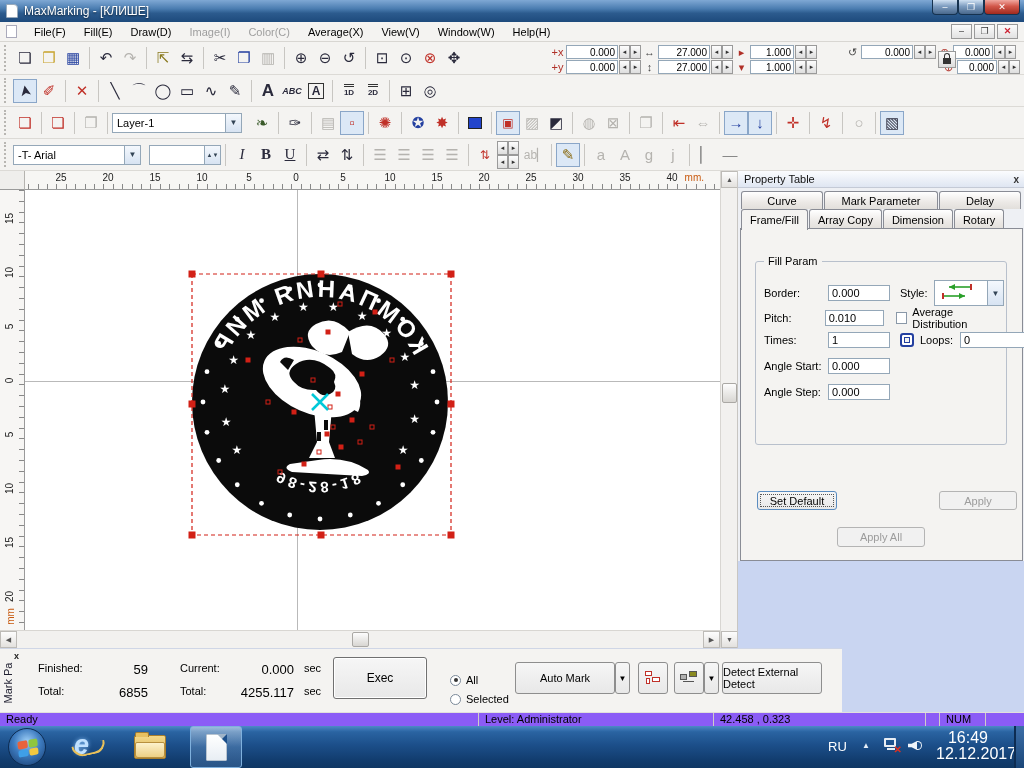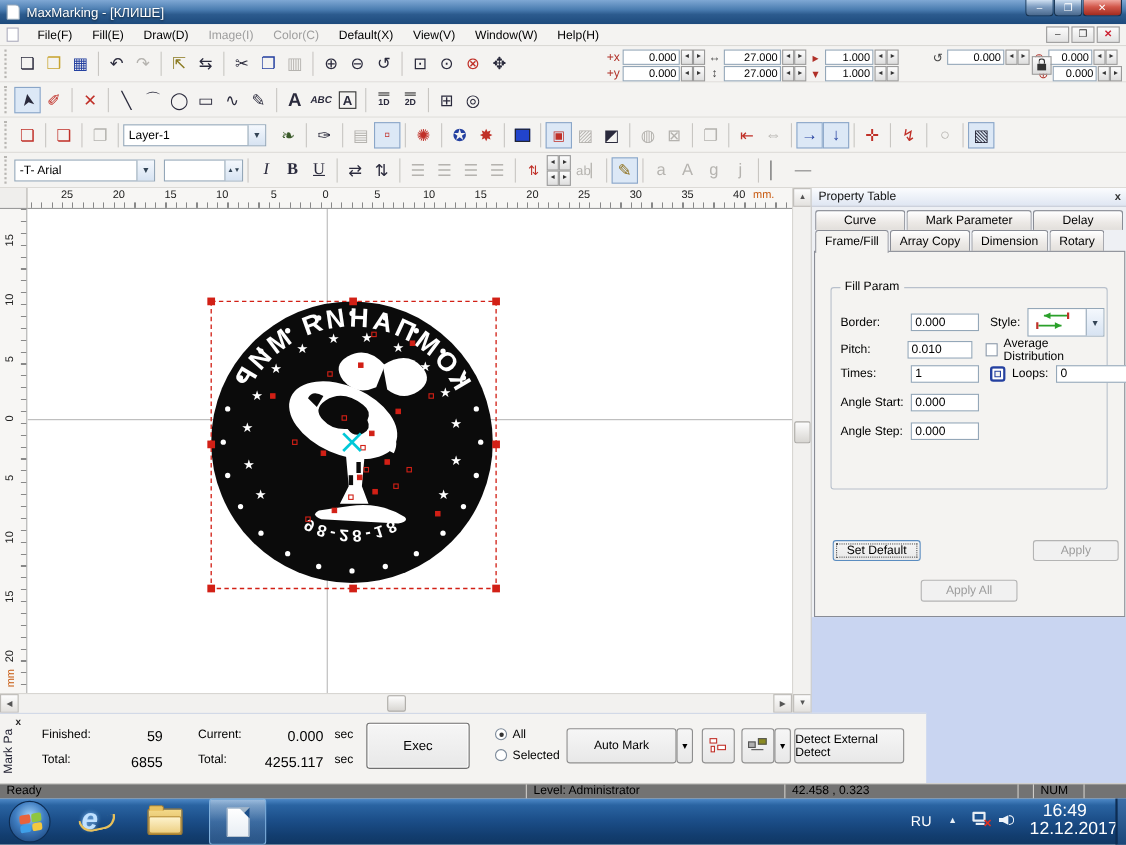--- a/index.html
+++ b/index.html
@@ -107,32 +107,32 @@
   .btn.focus { outline:1px dotted #555; outline-offset:-4px; border-color:#5a8cc0; }
   #rp-blue { position:absolute; left:0; top:390px; width:287px; height:151px; background:#c9d5f1; }
 
   
   #markpanel { position:absolute; left:0; top:648px; width:842px; height:64px; background:#f4f3f1; border-top:1px solid #cfd6e6; }
   #mp-close { position:absolute; left:14px; top:2px; font-size:9px; font-weight:bold; color:#222; }
   #mp-vlabel { position:absolute; left:-22px; top:28px; transform:rotate(-90deg); font-size:11px; color:#223; width:60px; text-align:center; }
   .mp-lab { position:absolute; font-size:11px; }
   .mp-val { position:absolute; font-size:13px; text-align:right; }
   #execbtn { position:absolute; left:333px; top:8px; width:94px; height:42px; font-size:12px; border-width:1px; box-shadow:inset 0 0 0 1px #fff; border:1px solid #707070; }
-  .radio { position:absolute; display:flex; align-items:flex-start; gap:5px; font-size:11px; }
+  .radio { position:absolute; display:flex; align-items:center; gap:5px; font-size:11px;margin-top:12px; }
   .rdot { width:11px; height:11px; border:1px solid #7a8898; border-radius:50%; background:#fff; position:relative; }
   .rdot.on::after { content:""; position:absolute; left:2.5px; top:2.5px; width:4px; height:4px; border-radius:50%; background:#333; }
   .mpbtn { position:absolute; top:13px; height:32px; }
   .dropbtn { position:absolute; top:13px; height:32px; width:15px; font-size:8px; }
   .mini-flow { width:16px; height:14px; position:relative; }
   .mini-flow i { position:absolute; border:1px solid #c03028; background:#fff; }
   .mini-net { width:18px; height:14px; position:relative; }
   .mini-net i { position:absolute; border:1px solid #555; }
 
   
-  #statusbar { position:absolute; left:0; top:712px; width:1024px; height:14px; background:#737373; display:flex; font-size:11px; border-top:1px solid #e2e0dc; }
+  #statusbar { position:absolute; left:0; top:712px; width:1024px; height:14px; background:#8b5cf6; display:flex; font-size:11px; border-top:1px solid #e2e0dc; }
   .sb-cell { border-right:1px solid #cfcdc9; padding:0 6px; line-height:13px; white-space:nowrap; overflow:hidden; }
 
   
   #taskbar { position:absolute; left:0; top:726px; width:1024px; height:42px;
     background:linear-gradient(#4f8ac8 0%, #2a64a2 14%, #1c4f8a 45%, #123d6f 80%, #0f3763 100%); }
   #orb { position:absolute; left:8px; top:2px; width:38px; height:38px; border-radius:50%;
     background:radial-gradient(circle at 50% 35%, #9fd0f8 0%, #3e7cc0 45%, #15396b 100%); border:1px solid #0d2c52; }
   #orb .flag { position:absolute; left:9px; top:11px; width:20px; height:16px; display:grid; grid-template-columns:1fr 1fr; grid-template-rows:1fr 1fr; gap:1px; transform:rotate(-6deg) skewY(-4deg); }
   #orb .flag i { border-radius:2px; }
   #ie { position:absolute; left:74px; top:730px; }
@@ -177,21 +177,21 @@
     </div>
   </div>
 
   <div id="menubar">
     <span class="mdi-ico"></span>
     <span class="menu-item">File(F)</span>
     <span class="menu-item">Fill(E)</span>
     <span class="menu-item">Draw(D)</span>
     <span class="menu-item disabled">Image(I)</span>
     <span class="menu-item disabled">Color(C)</span>
-    <span class="menu-item">Default(X)</span>
+    <span class="menu-item">Average(X)</span>
     <span class="menu-item">View(V)</span>
     <span class="menu-item">Window(W)</span>
     <span class="menu-item">Help(H)</span>
   </div>
   <div class="mdibtns">
     <span class="mdibtn">–</span>
     <span class="mdibtn">❐</span>
     <span class="mdibtn close">✕</span>
   </div>
 

